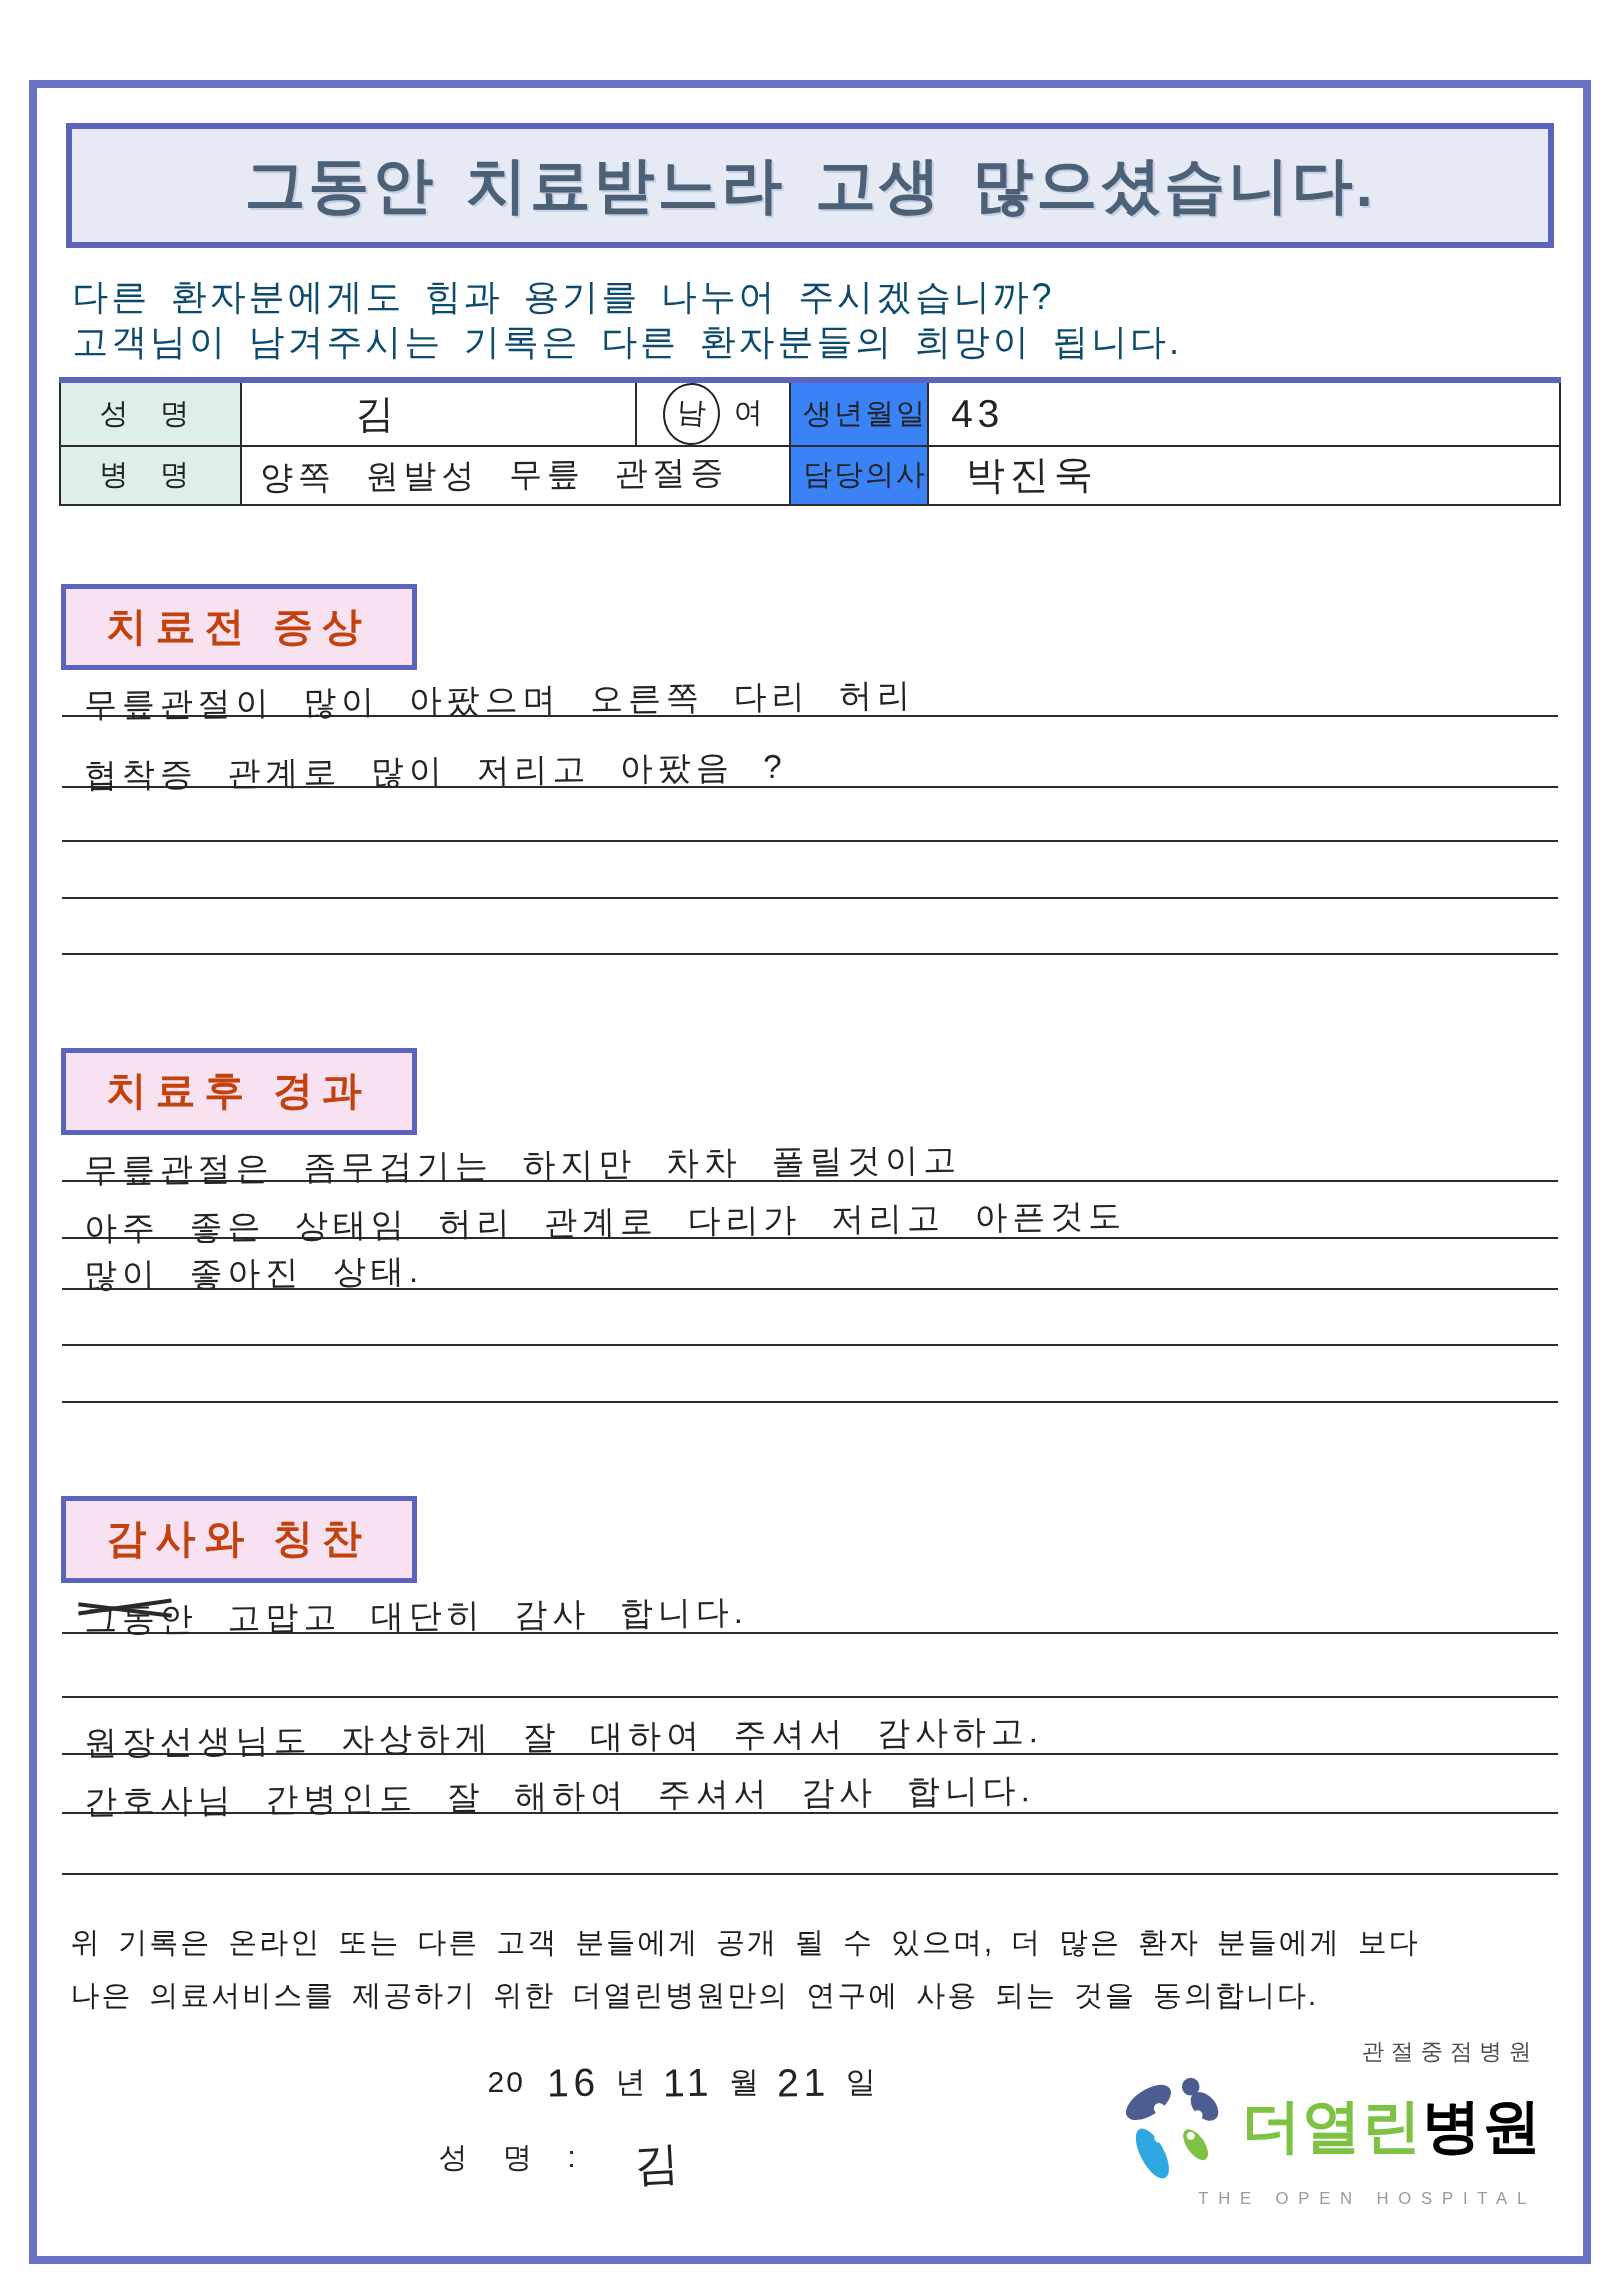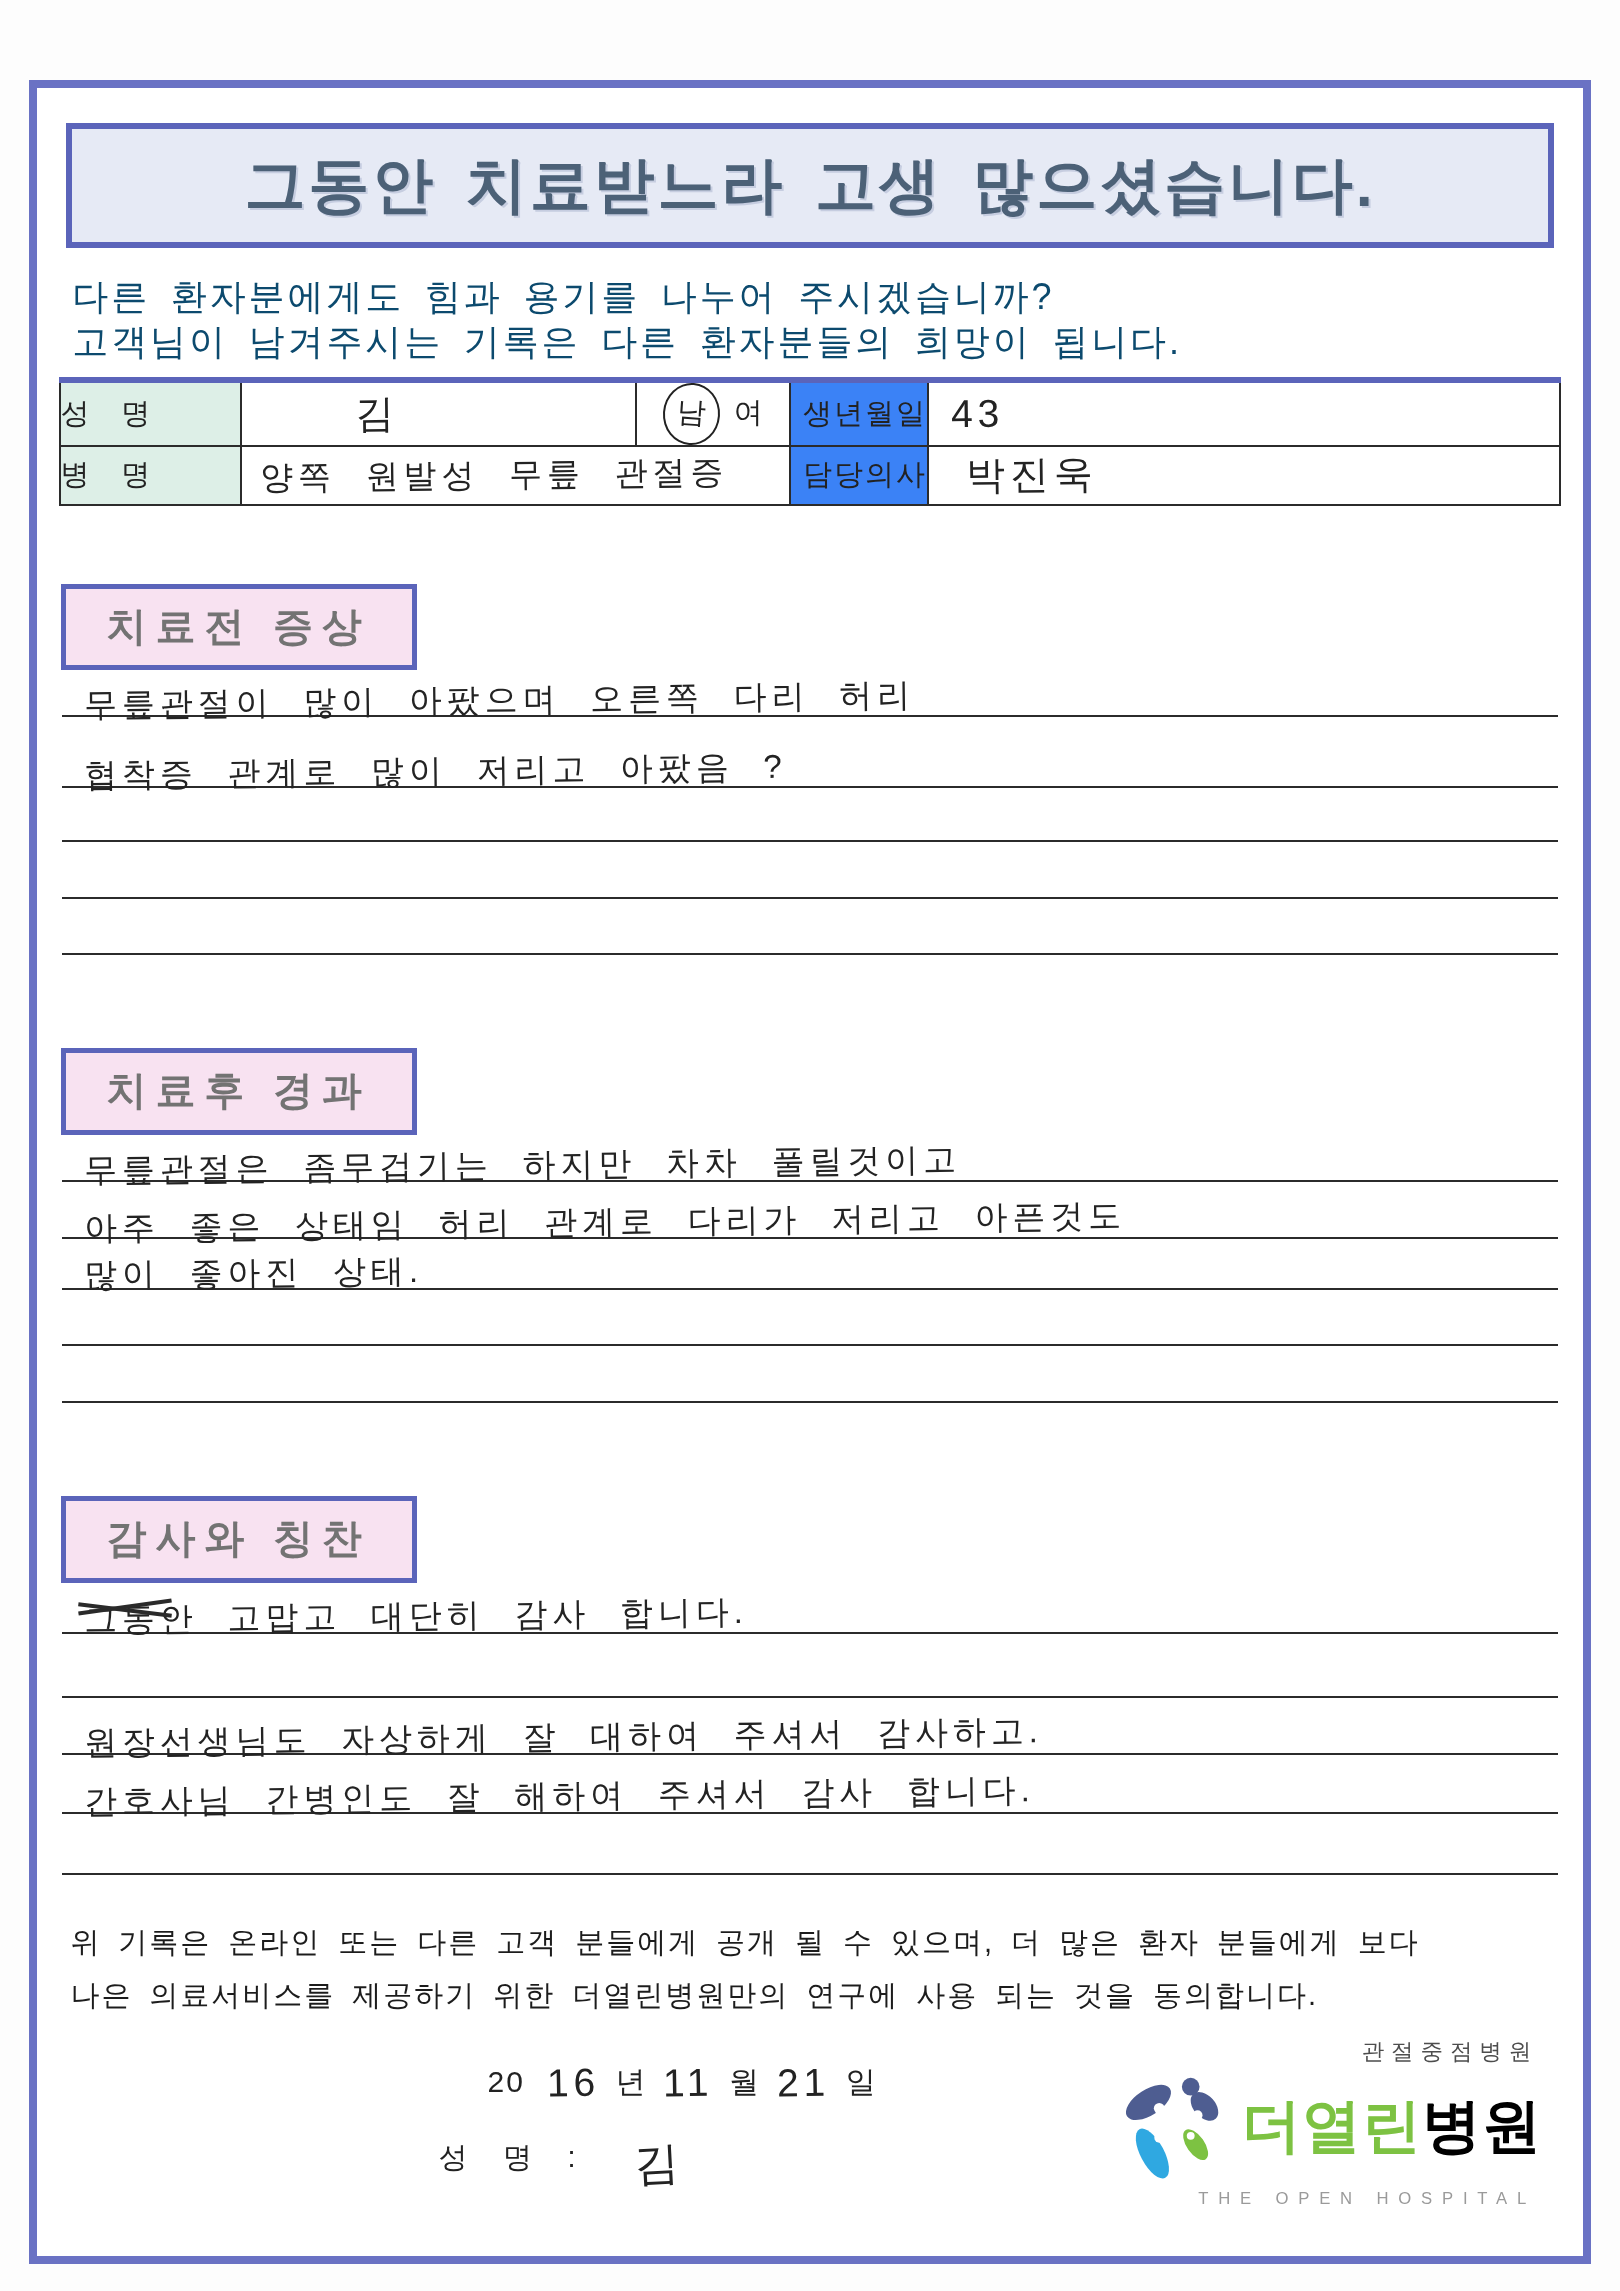--- a/index.html
+++ b/index.html
@@ -24,41 +24,41 @@
 
   
   .intro { margin:25.5px 0 0 13.7px; font-size:36px; line-height:45px; color:#0c4a6e; letter-spacing:2.9px; word-spacing:7.8px; }
 
   
   table.info {
     width:100%; margin-top:13.7px; border-collapse:collapse;
     border:2px solid #2b2b2b; border-top:6.9px solid #5b64ba;
   }
   table.info td { border:2px solid #2b2b2b; height:59px; font-size:29px; color:#222; }
-  td.lbl { background:#ddefe7; letter-spacing:11.8px; width:12.5%; }
+  td.lbl { background:#ddefe7; text-align:center; letter-spacing:11.8px; width:12.5%; }
   td.lbl2 { background:#3b82f6; text-align:right; letter-spacing:2px; width:9.5%; }
   td.val-name { width:26.5%; border-right:none; position:relative; }
   td.val-gender { width:8%; border-left:2px solid #2b2b2b; text-align:center; white-space:nowrap; }
   td.val-wide { width:43.5%; }
   .circle { display:inline-block; border:2.9px solid #222; border-radius:50%; padding:7.8px 11.8px 9.8px 11.8px; transform:rotate(4deg); }
   .gender-sep { display:inline-block; width:13.7px; }
 
   
   .hw {
     font-size:33px; color:#232323; letter-spacing:4.9px; word-spacing:15.7px;
     display:inline-block; transform:rotate(-0.7deg); white-space:nowrap;
   }
   .hw-big { font-size:39px; }
 
   
   .sec-head {
     display:inline-block; margin-left:2px;
     border:5.9px solid #5b64ba; background:#f8e2f1;
     padding:9.8px 41px 11.8px 41px;
-    font-size:40px; font-weight:bold; color:#737373; letter-spacing:8.8px;
+    font-size:40px; font-weight:bold; color:#c2410c; letter-spacing:8.8px;
   }
   .rline { position:relative; border-bottom:2px solid #2b2b2b; margin:0 3.9px; }
   .rline .hw { position:absolute; left:21.6px; bottom:-7.8px; }
   .h48{height:47px}.h52{height:51px}.h55{height:54px}.h57{height:56px}.h58{height:57px}
   .h60{height:59px}.h62{height:61px}.h65{height:64px}.h72{height:71px}
   .mt80{margin-top:78px}.mt95{margin-top:93px}
 
   .scribble { position:absolute; left:15.7px; bottom:9.8px; width:94px; height:29px; }
   .scribble::before, .scribble::after {
     content:""; position:absolute; left:0; top:11.8px; width:94px; height:3.9px; background:#2a2a2a;

